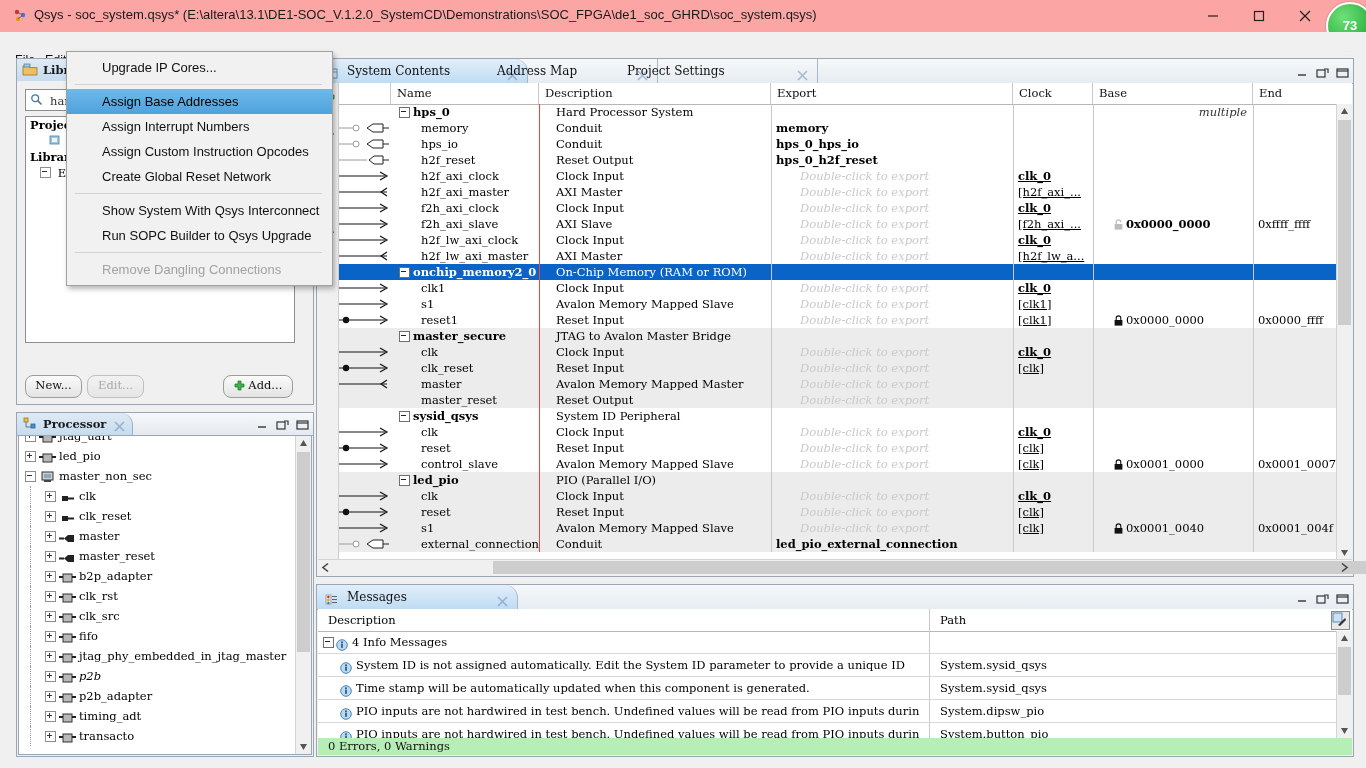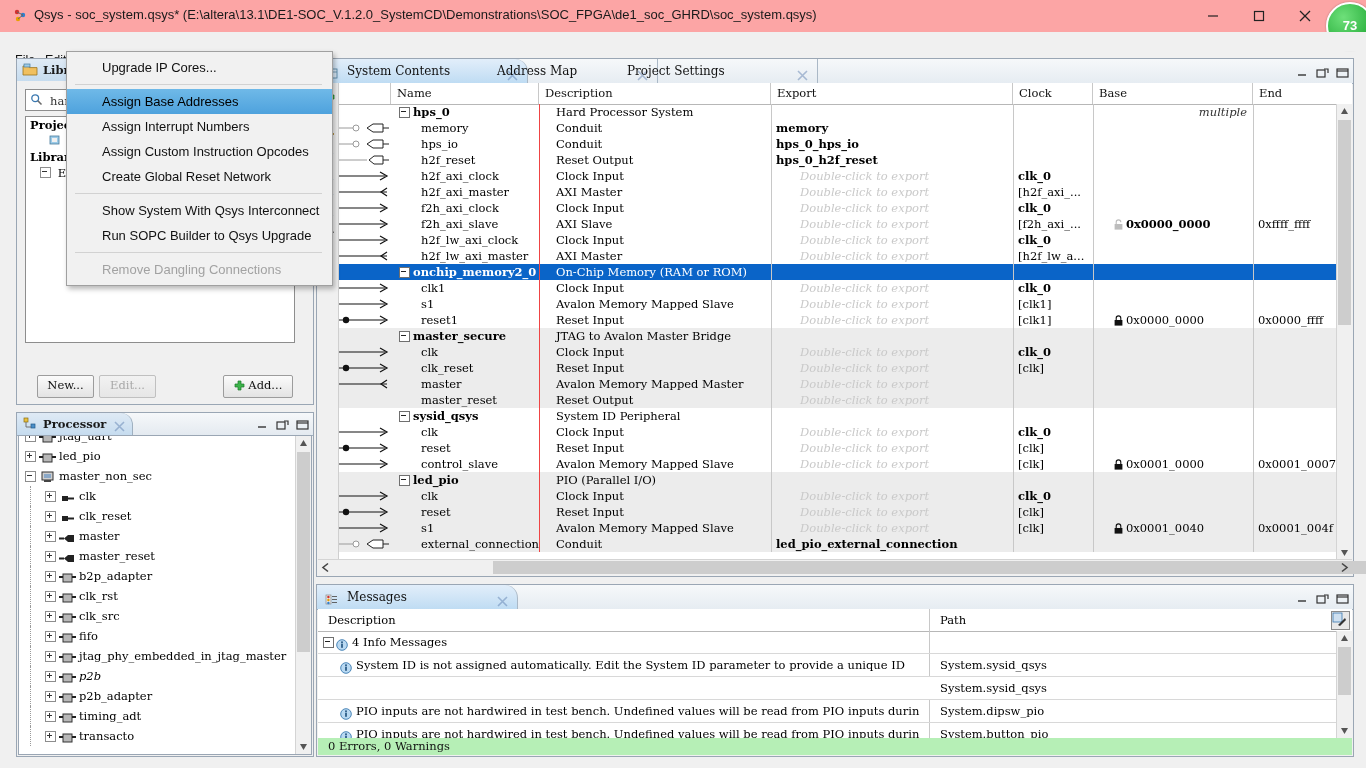--- a/index.html
+++ b/index.html
@@ -66,22 +66,22 @@
   .lib-search input{position:absolute;left:22px;top:1px;width:240px;height:17px;border:0;outline:0;
     font-family:"DejaVu Serif",serif;font-size:11.5px;color:#333;background:transparent;}
   .lib-tree{position:absolute;left:8px;top:35px;width:268px;height:225px;background:#fff;
     border:1px solid #8d8d8d;overflow:hidden;
     font-family:"DejaVu Serif",serif;font-size:11.5px;}
   .lt-row{height:16px;line-height:16px;white-space:nowrap;padding-left:4px;}
   .lt-row.bold{font-weight:bold;}
   .lt-ind1{padding-left:22px;} .lt-ind2{padding-left:14px;}
   .lib-buttons{position:absolute;left:8px;bottom:8px;width:268px;height:21px;}
   .btn{position:absolute;top:0;height:21px;line-height:19px;background:linear-gradient(#fbfbfb,#e3e3e3);
-    border:1px solid #9c9c9c;border-radius:2px;font-family:"DejaVu Serif",serif;font-size:11.5px;
-    text-align:center;color:#111;cursor:default;margin-left:12px;}
+    border:1px solid #9c9c9c;border-radius:8px;font-family:"DejaVu Serif",serif;font-size:11.5px;
+    text-align:center;color:#111;cursor:default;}
   .btn.disabled{color:#a8a8a8;background:linear-gradient(#f2f2f2,#e6e6e6);border-color:#c0c0c0;}
 
   
   #hierPanel{left:16px;top:412px;width:296px;height:343px;}
   .hier-body{position:absolute;left:1px;top:22px;right:1px;bottom:1px;background:#fff;
     border:1px solid #9aa6b4;overflow:hidden;}
   .hier-list{position:absolute;left:0;top:0;right:15px;bottom:0;overflow:hidden;
     font-family:"DejaVu Serif",serif;font-size:11.5px;}
   .h-row{height:20px;line-height:20px;white-space:nowrap;position:relative;}
   .h-row .lbl{position:absolute;top:0;}
@@ -123,21 +123,21 @@
     border-right:1px solid #c8c8c8;box-sizing:border-box;white-space:nowrap;cursor:default;}
   .tbody{position:absolute;left:0;top:21px;right:0;bottom:0;overflow:hidden;}
   .trow{position:relative;height:16px;line-height:16px;font-family:"DejaVu Serif",serif;font-size:11.5px;}
   .trow.alt{background:#ececec;}
   .trow.sel{background:#0a64c8;color:#fff;}
   .cell{position:absolute;top:0;height:16px;white-space:nowrap;overflow:hidden;}
   .c-conn{left:0;width:52px;}
   .c-name{left:52px;width:148px;padding-left:8px;}
   .c-desc{left:200px;width:232px;padding-left:16px;border-left:1px solid #ef4444;box-sizing:border-box;}
   .c-exp{left:432px;width:242px;padding-left:4px;border-left:1px solid #c8c8c8;box-sizing:border-box;}
-  .c-clk{left:674px;width:80px;padding-left:4px;border-left:1px solid #c8c8c8;box-sizing:border-box;}
+  .c-clk{left:674px;width:80px;padding-left:4px;border-left:1px solid #c8c8c8;box-sizing:border-box;text-decoration:underline;}
   .c-base{left:754px;width:160px;padding-left:4px;border-left:1px solid #c8c8c8;box-sizing:border-box;}
   .c-end{left:914px;width:100px;padding-left:4px;border-left:1px solid #c8c8c8;box-sizing:border-box;}
   .nm-mod{font-weight:bold;}
   .nm-sub{padding-left:22px;}
   .export-hint{color:#c9c9c9;font-style:italic;}
   .clk-bold{font-weight:bold;}
   .base-bold{font-weight:bold;}
   .multiple{font-style:italic;color:#333;text-align:right;padding-right:6px;}
   .lock{position:absolute;left:-12px;top:2px;width:9px;height:11px;}
   .treebox{position:absolute;left:8px;top:3px;width:9px;height:9px;border:1px solid #6f6f6f;background:#fff;}
@@ -1052,20 +1052,28 @@
               <span class="infoicon" style="left:22px;"><svg width="12" height="12" viewBox="0 0 12 12">
                   <circle cx="6" cy="6" r="5.3" fill="#b9d9f2" stroke="#4a86b8" stroke-width="1"></circle>
                   <rect x="5.2" y="4.6" width="1.6" height="4.2" fill="#1c4e7a"></rect>
                   <rect x="5.2" y="2.4" width="1.6" height="1.6" fill="#1c4e7a"></rect>
                 </svg></span>
               <span style="position:absolute;left:38px;top:0;">System ID is not assigned automatically. Edit the System ID parameter to provide a unique ID</span>
             </div>
             <div class="m-path">System.sysid_qsys</div>
           </div>
           <div class="mrow">
+            <div class="m-desc">
+              <span class="infoicon" style="left:22px;"><svg width="12" height="12" viewBox="0 0 12 12">
+                  <circle cx="6" cy="6" r="5.3" fill="#b9d9f2" stroke="#4a86b8" stroke-width="1"></circle>
+                  <rect x="5.2" y="4.6" width="1.6" height="4.2" fill="#1c4e7a"></rect>
+                  <rect x="5.2" y="2.4" width="1.6" height="1.6" fill="#1c4e7a"></rect>
+                </svg></span>
+              <span style="position:absolute;left:38px;top:0;">Time stamp will be automatically updated when this component is generated.</span>
+            </div>
             <div class="m-path">System.sysid_qsys</div>
           </div>
           <div class="mrow">
             <div class="m-desc">
               <span class="infoicon" style="left:22px;"><svg width="12" height="12" viewBox="0 0 12 12">
                   <circle cx="6" cy="6" r="5.3" fill="#b9d9f2" stroke="#4a86b8" stroke-width="1"></circle>
                   <rect x="5.2" y="4.6" width="1.6" height="4.2" fill="#1c4e7a"></rect>
                   <rect x="5.2" y="2.4" width="1.6" height="1.6" fill="#1c4e7a"></rect>
                 </svg></span>
               <span style="position:absolute;left:38px;top:0;">PIO inputs are not hardwired in test bench. Undefined values will be read from PIO inputs durin</span>

